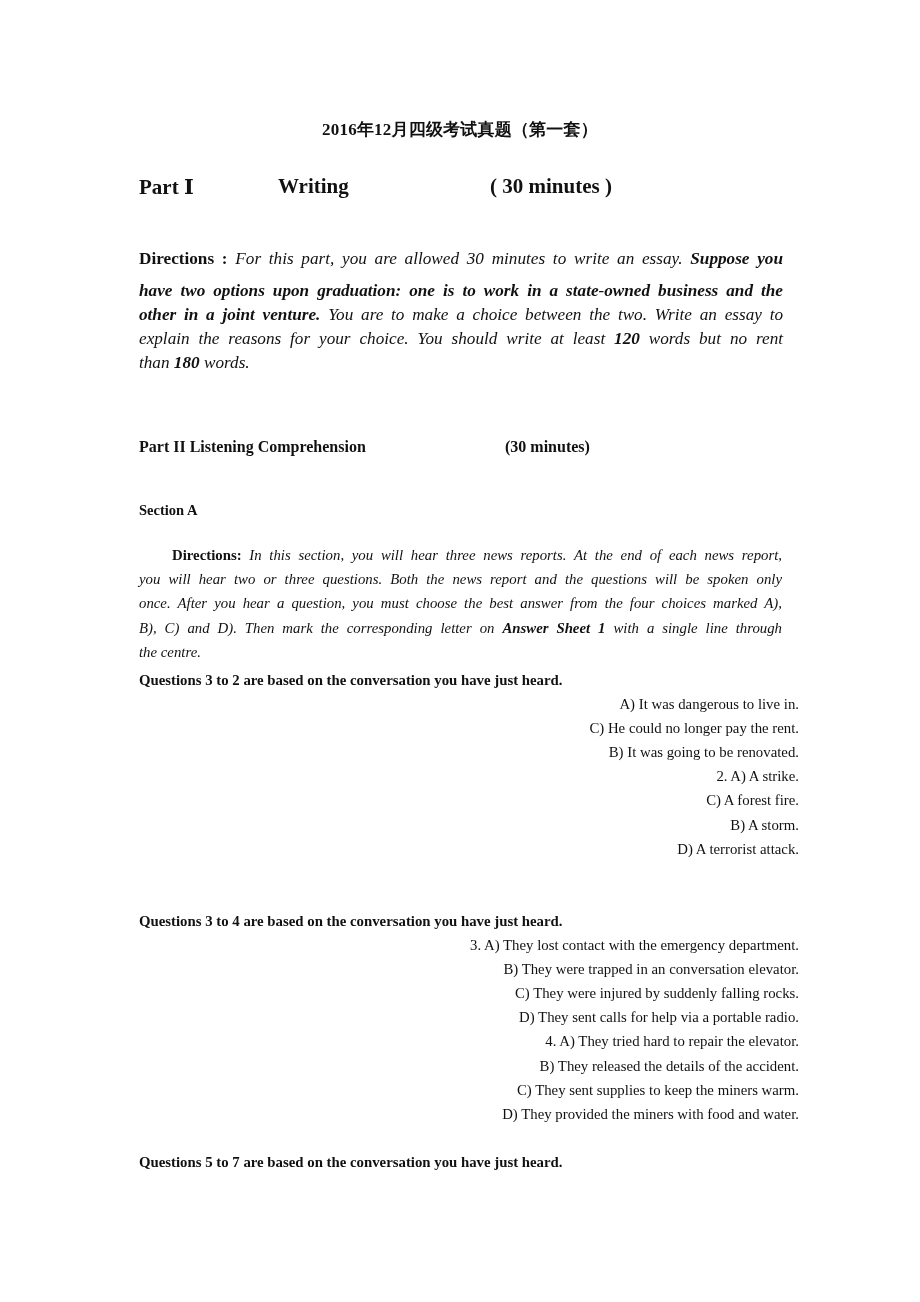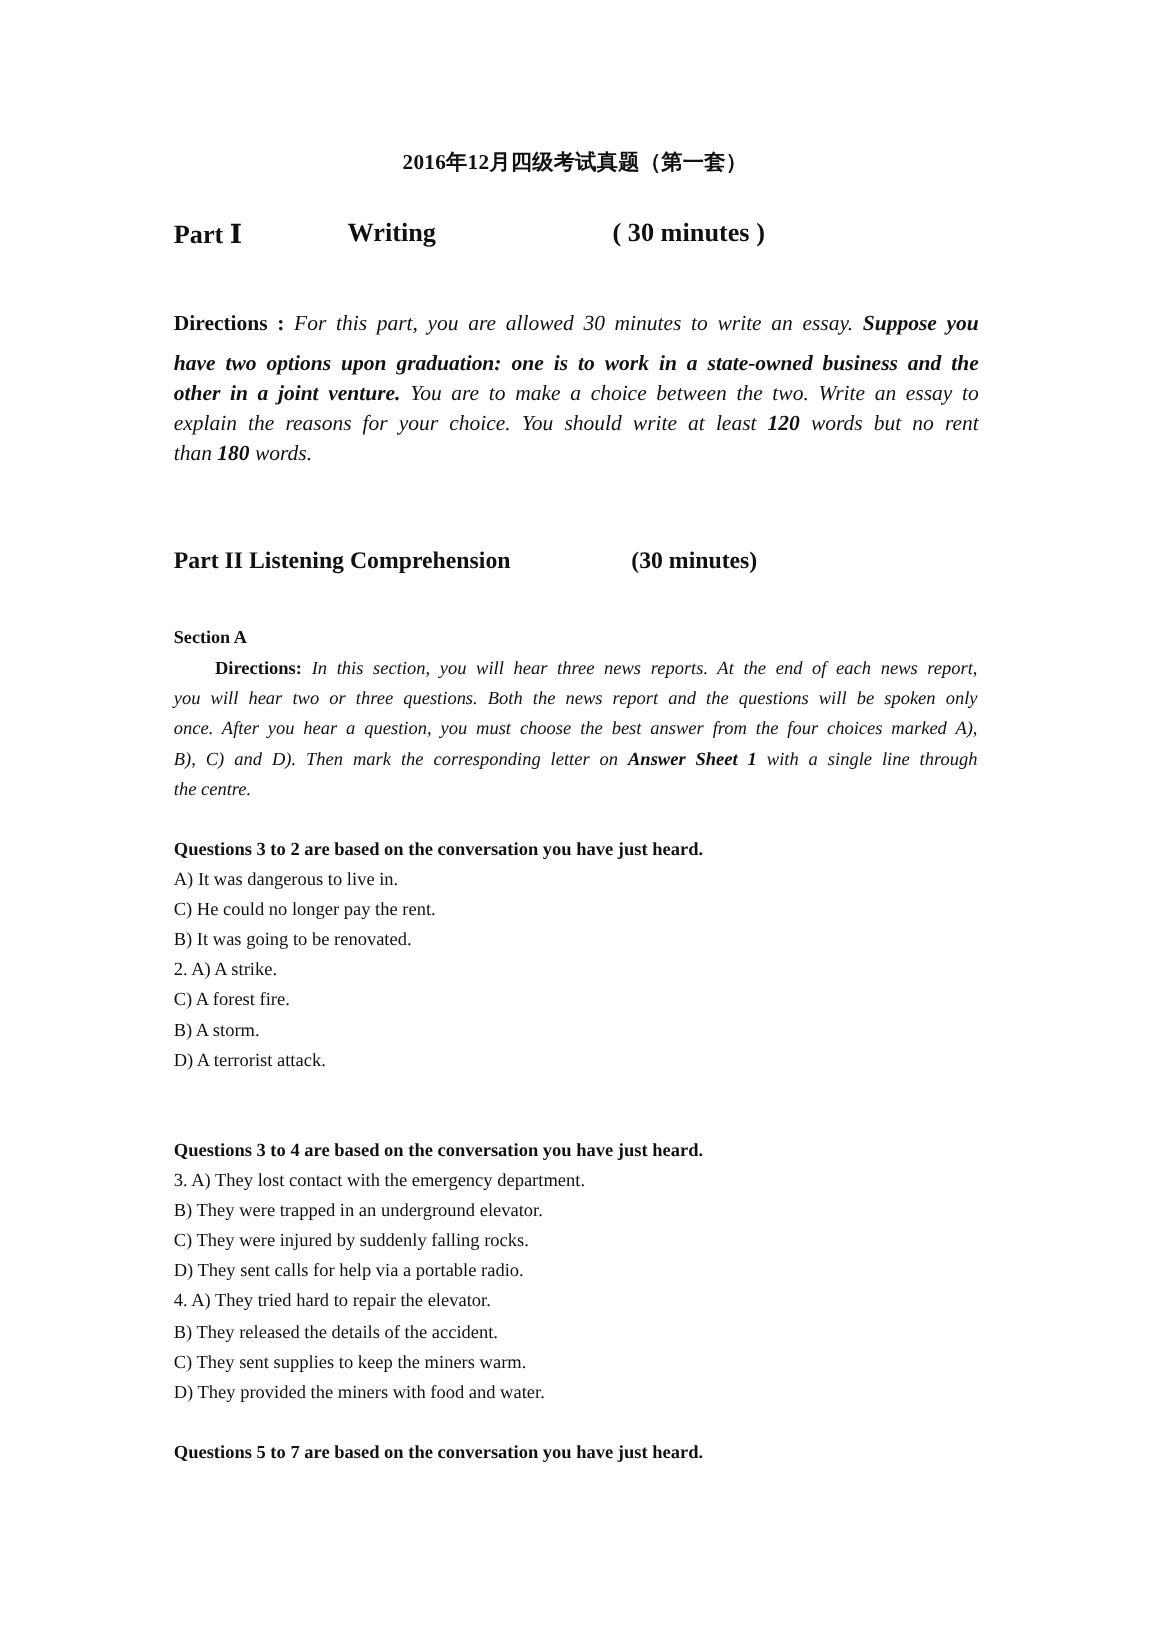--- a/index.html
+++ b/index.html
@@ -42,47 +42,47 @@
     }
     .p1-directions .line { display: block; height: 24px; line-height: 24px; white-space: nowrap; text-align: justify; text-align-last: justify; }
     .p1-directions .line.first { height: 35px; line-height: 30px; }
     .p1-directions .line.last { text-align-last: left; }
     .b { font-weight: bold; }
     .i { font-style: italic; }
     .bi { font-weight: bold; font-style: italic; }
 
     .part2-header {
       top: 438px; left: 139px;
-      font-size: 19px; font-weight: bold;
+      font-size: 16px; font-weight: bold;
       width: 660px; height: 30px;
     }
     .part2-header span { position: absolute; top: 0; }
     .p2-title { left: 0; }
     .p2-time { left: 366px; }
 
     .section-a {
       top: 502px; left: 139px;
       font-size: 14.5px; font-weight: bold;
     }
 
     .sa-directions {
       top: 523px; left: 139px; width: 643px;
       font-size: 14.8px;
       white-space: normal;
     }
     .sa-directions .line { display: block; height: 24.2px; line-height: 24.2px; white-space: nowrap; text-align: justify; text-align-last: justify; }
-    .sa-directions .line.indent { padding-left: 33px; }
+    .sa-directions .line.indent { padding-left: 33px; margin-top: 20px; }
     .sa-directions .line.last { text-align-last: left; }
 
     .qgroup {
       left: 139px; width: 660px;
       font-size: 14.8px;
     }
     .qgroup .qhead { display: block; height: 24.1px; line-height: 24.1px; font-weight: bold; }
-    .qgroup .opt { display: block; height: 24.1px; line-height: 24.1px; }
+    .qgroup .opt { display: block; height: 24.1px; line-height: 24.1px; text-align: right; }
     .qg1 { top: 668px; }
     .qg2 { top: 909px; }
     .qg3 { top: 1150px; }
   </style>
 </head>
 <body>
 
 <div class="abs doc-title">2016年12月四级考试真题（第一套）</div>
 
 <div class="abs part1-header">
@@ -121,21 +121,21 @@
   <span class="opt">B) It was going to be renovated.</span>
   <span class="opt">2. A) A strike.</span>
   <span class="opt">C) A forest fire.</span>
   <span class="opt">B) A storm.</span>
   <span class="opt">D) A terrorist attack.</span>
 </div>
 
 <div class="abs qgroup qg2">
   <span class="qhead">Questions 3 to 4 are based on the conversation you have just heard.</span>
   <span class="opt">3. A) They lost contact with the emergency department.</span>
-  <span class="opt">B) They were trapped in an underground elevator.</span>
+  <span class="opt">B) They were trapped in an conversation elevator.</span>
   <span class="opt">C) They were injured by suddenly falling rocks.</span>
   <span class="opt">D) They sent calls for help via a portable radio.</span>
   <span class="opt">4. A) They tried hard to repair the elevator.</span>
   <span class="opt">B) They released the details of the accident.</span>
   <span class="opt">C) They sent supplies to keep the miners warm.</span>
   <span class="opt">D) They provided the miners with food and water.</span>
 </div>
 
 <div class="abs qgroup qg3">
   <span class="qhead">Questions 5 to 7 are based on the conversation you have just heard.</span>

